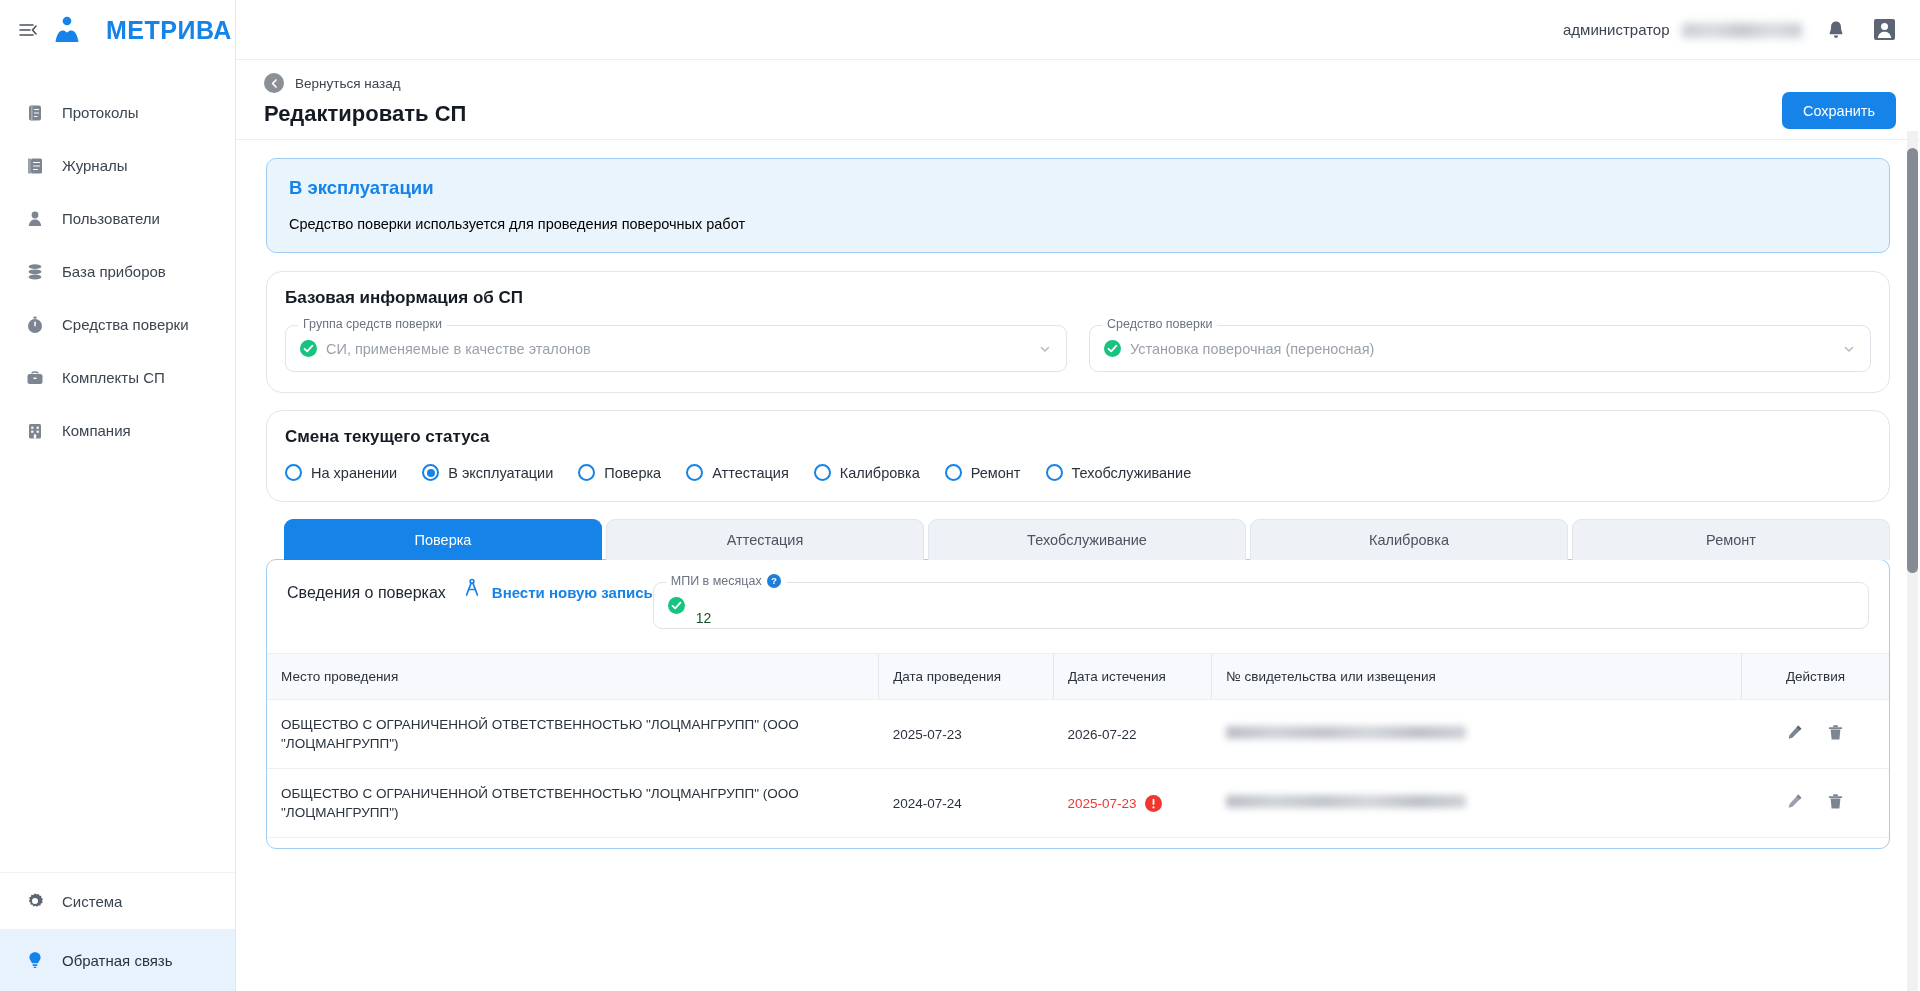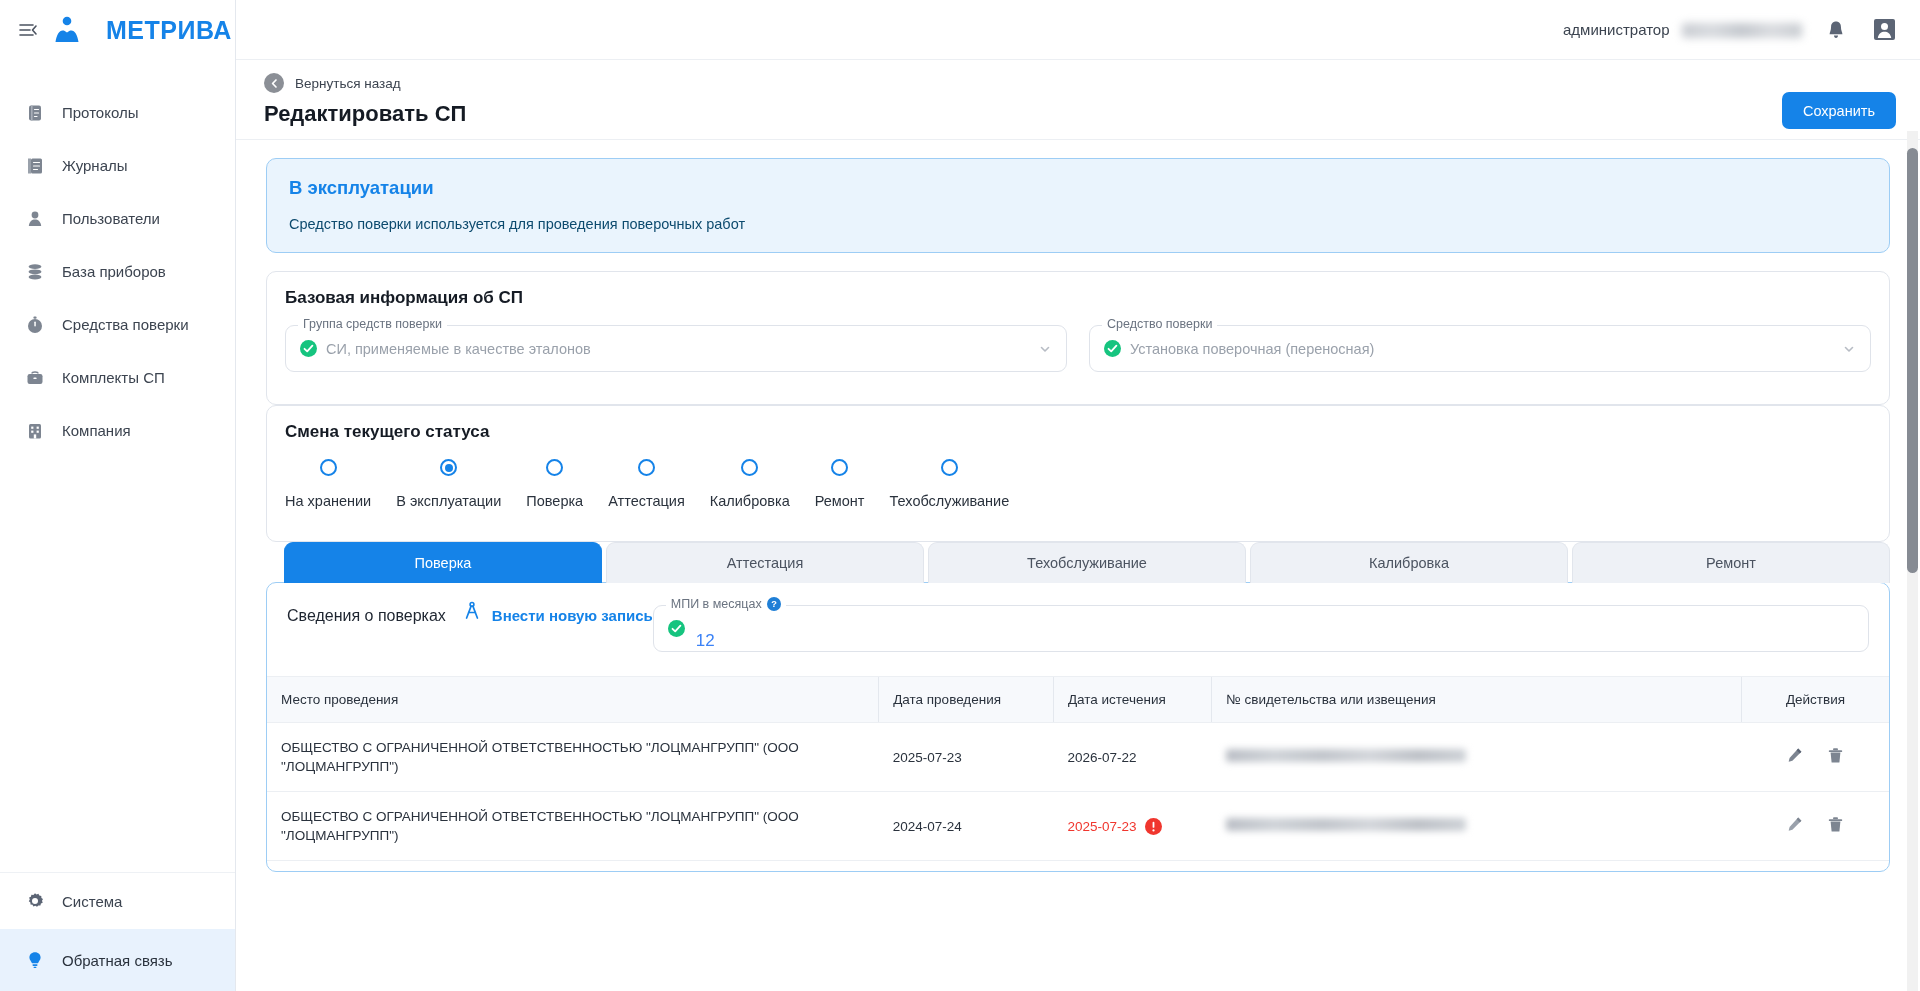--- a/index.html
+++ b/index.html
@@ -84,47 +84,47 @@
     flex: 1 1 auto; overflow-y: auto; padding: 18px 30px 0 30px;
     background: #fff; position: relative;
   }
 
   
   .banner {
     border: 1px solid #9dcdf5; background: #eaf4fd;
     border-radius: 10px; padding: 18px 22px 20px 22px; margin-bottom: 18px;
   }
   .banner-title { color: #1583e8; font-size: 18.5px; font-weight: bold; }
-  .banner-sub { color: #0c4a6e; font-size: 14.5px; margin-top: 17px; }
+  .banner-sub { color: #000000; font-size: 14.5px; margin-top: 17px; }
 
   
   .card {
-    border: 1px solid #e1e5ec; border-radius: 10px;
-    padding: 16px 18px 32px 18px; background: #fff;
+    border: 1px solid #e1e5ec; border-radius: 16px;
+    padding: 16px 18px 20px 18px; margin-bottom: 17px; background: #fff;
   }
   .card-title { font-size: 17px; font-weight: bold; color: #151b24; margin-bottom: 17px; }
 
   .fields-row { display: flex; gap: 22px; }
   .field { flex: 1 1 0; position: relative; min-width: 0; }
   .field-box {
     border: 1px solid #dfe3ea; border-radius: 9px; height: 47px;
     display: flex; align-items: center; padding: 0 10px 0 14px; background: #fff;
   }
   .field-legend {
     position: absolute; top: -8px; left: 13px; background: #fff;
     padding: 0 5px; font-size: 12.5px; color: #6a7380; display: flex;
     align-items: flex-end; gap: 5px; white-space: nowrap;
   }
   .ok-dot { width: 17px; height: 17px; flex: 0 0 17px; }
   .field-val { font-size: 14.5px; color: #9aa1ab; margin-left: 9px; flex: 1 1 auto; overflow: hidden; text-overflow: ellipsis; white-space: nowrap; }
   .chev { width: 22px; height: 22px; display: flex; align-items: center; justify-content: center; cursor: pointer; }
 
   
   .radio-row { display: flex; align-items: center; gap: 0; flex-wrap: nowrap; }
-  .radio-item { display: flex; align-items: center; gap: 17px; margin-right: 25px; cursor: pointer; white-space: nowrap; flex-direction: column; }
+  .radio-item { display: flex; align-items: center; gap: 9px; margin-right: 25px; cursor: pointer; white-space: nowrap; }
   .radio {
     width: 17px; height: 17px; border-radius: 50%;
     border: 2px solid #1583e8; display: flex; align-items: center; justify-content: center;
     flex: 0 0 17px;
   }
   .radio .in { width: 8px; height: 8px; border-radius: 50%; background: #1583e8; display: none; }
   .radio.checked .in { display: block; }
   .radio-label { font-size: 14.5px; color: #2a323d; }
 
   
@@ -141,21 +141,21 @@
     border: 1px solid #9dcdf5; border-radius: 10px;
     margin-top: -1px; background: #fff; padding: 0 0 10px 0;
     min-height: 260px;
   }
   .panel-head { display: flex; align-items: flex-start; padding: 18px 20px 0 20px; }
   .panel-title { font-size: 16px; color: #1e2530; margin-right: 16px; line-height: 30px; }
   .add-link { display: flex; align-items: center; gap: 10px; cursor: pointer; line-height: 30px; }
   .add-link .txt { color: #1583e8; font-size: 15px; font-weight: bold; }
   .mpi-field { margin-left: auto; width: 400px; position: relative; margin-top: 4px; }
   .help-ic { width: 14px; height: 14px; cursor: pointer; }
-  .mpi-val { font-size: 17px; color: #3b82f6; margin-left: 11px; margin-top: 24px; }
+  .mpi-val { font-size: 14px; color: #14532d; margin-left: 11px; margin-top: 24px; }
 
   
   table { width: 100%; border-collapse: collapse; margin-top: 24px; }
   thead th {
     background: #f7f9fc; font-size: 13.5px; color: #2a323d; font-weight: normal;
     text-align: left; padding: 15px 14px; border-top: 1px solid #eceff3;
     border-bottom: 1px solid #eceff3;
   }
   thead th + th { border-left: 1px solid #e4e8ee; }
   thead th.acts { border-left: 1px solid #e4e8ee; text-align: center; }

